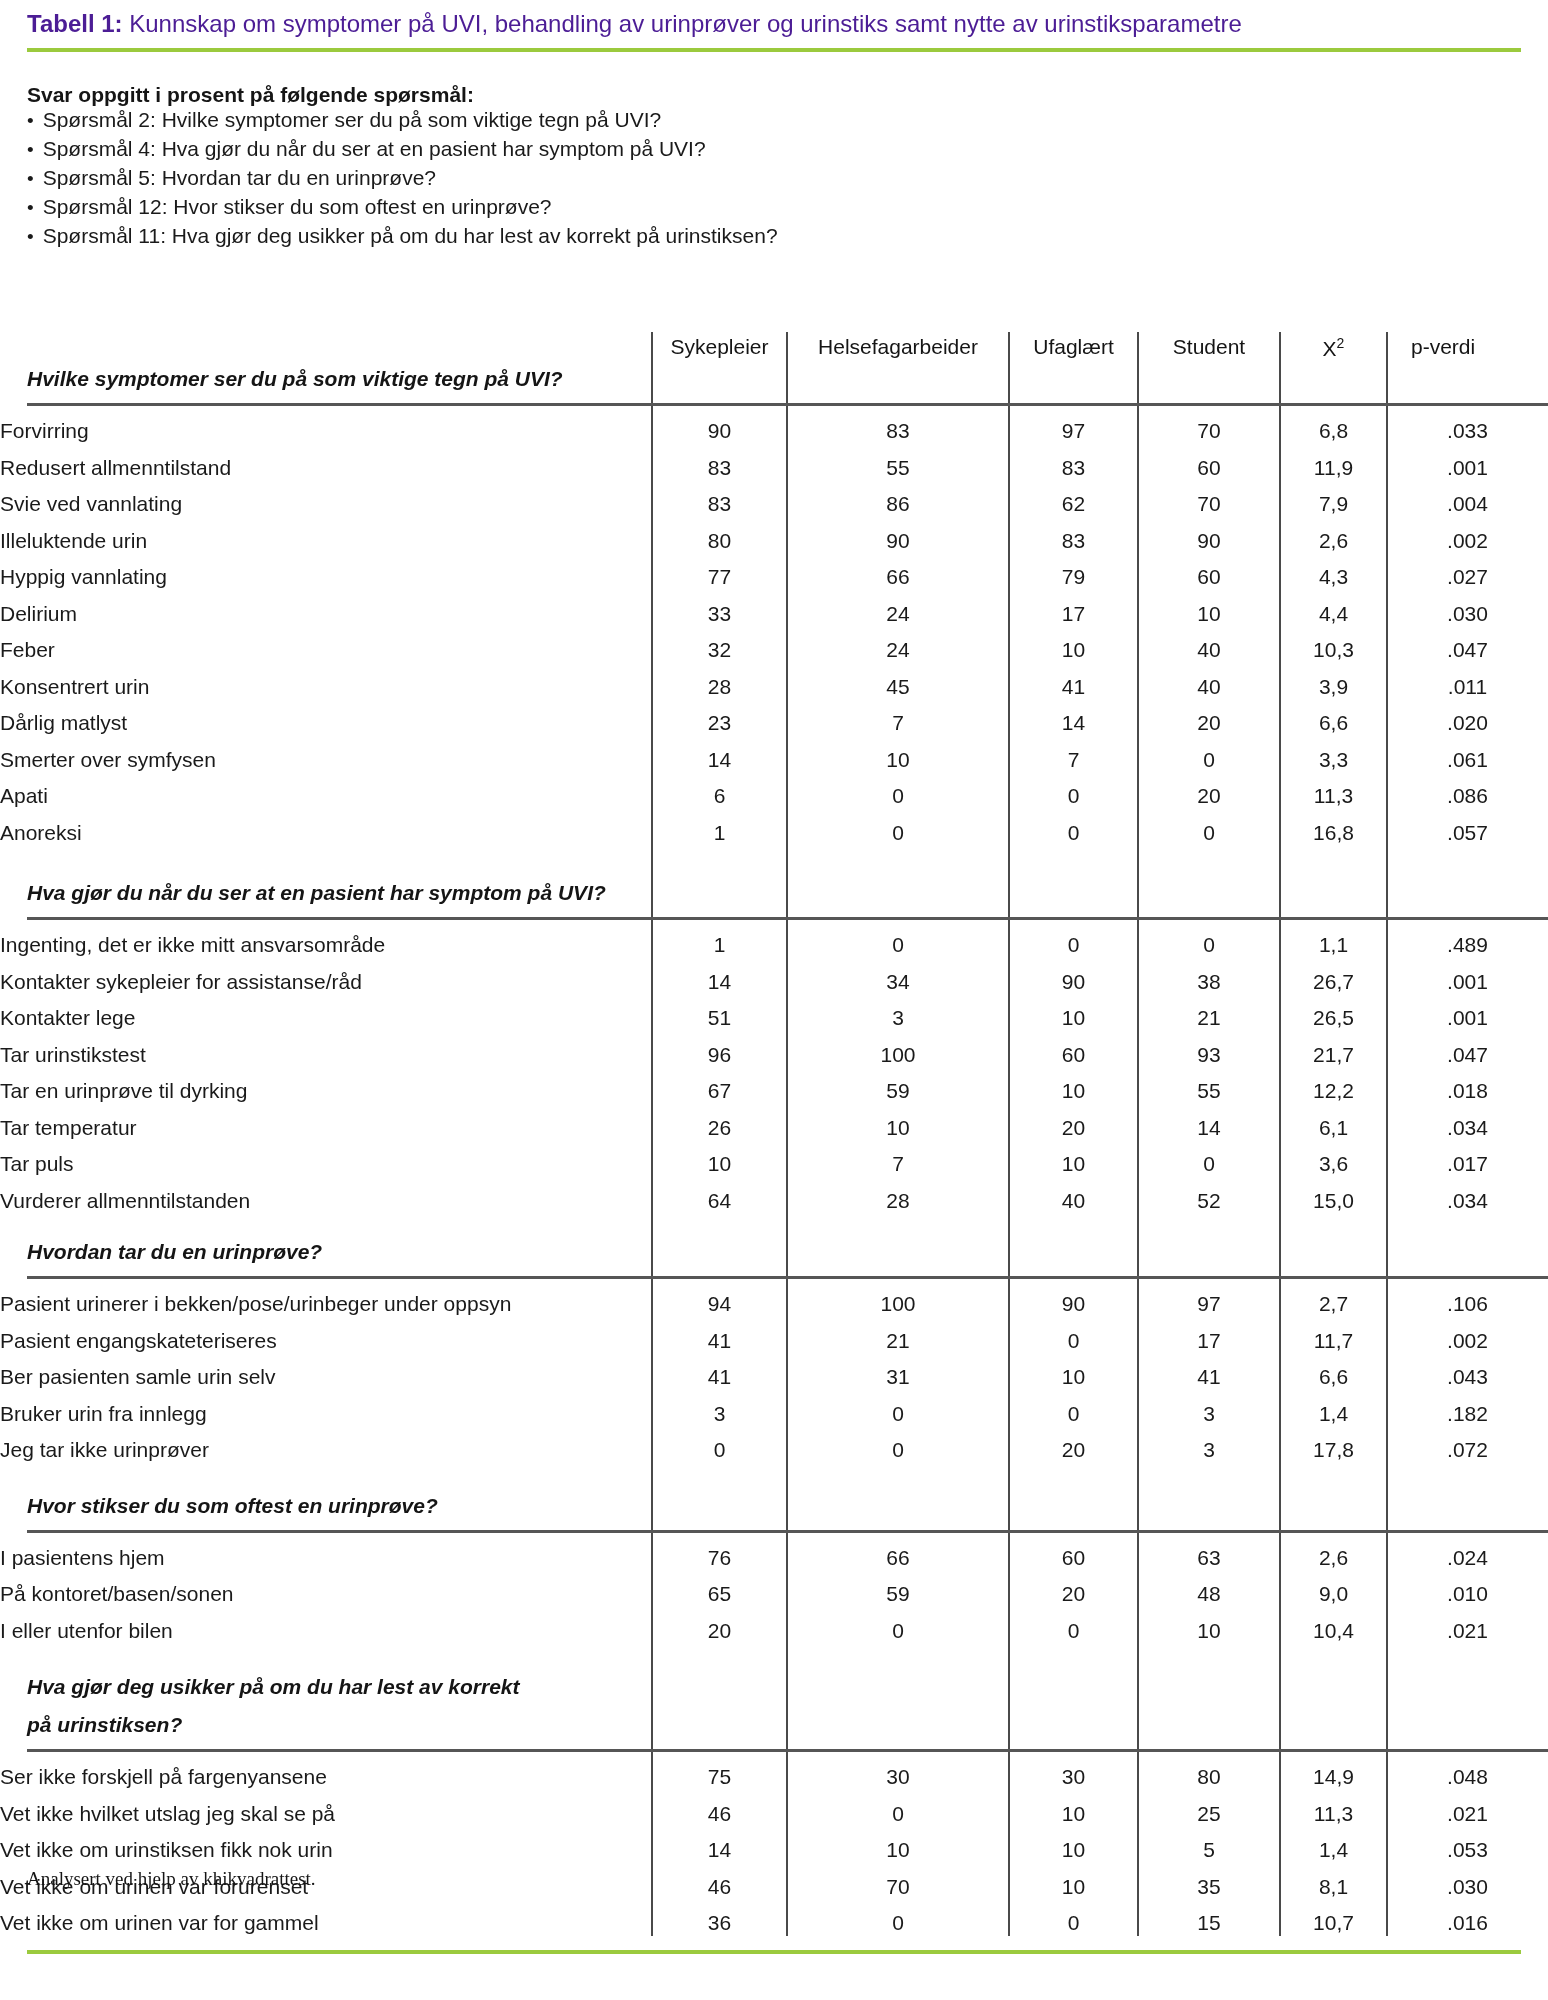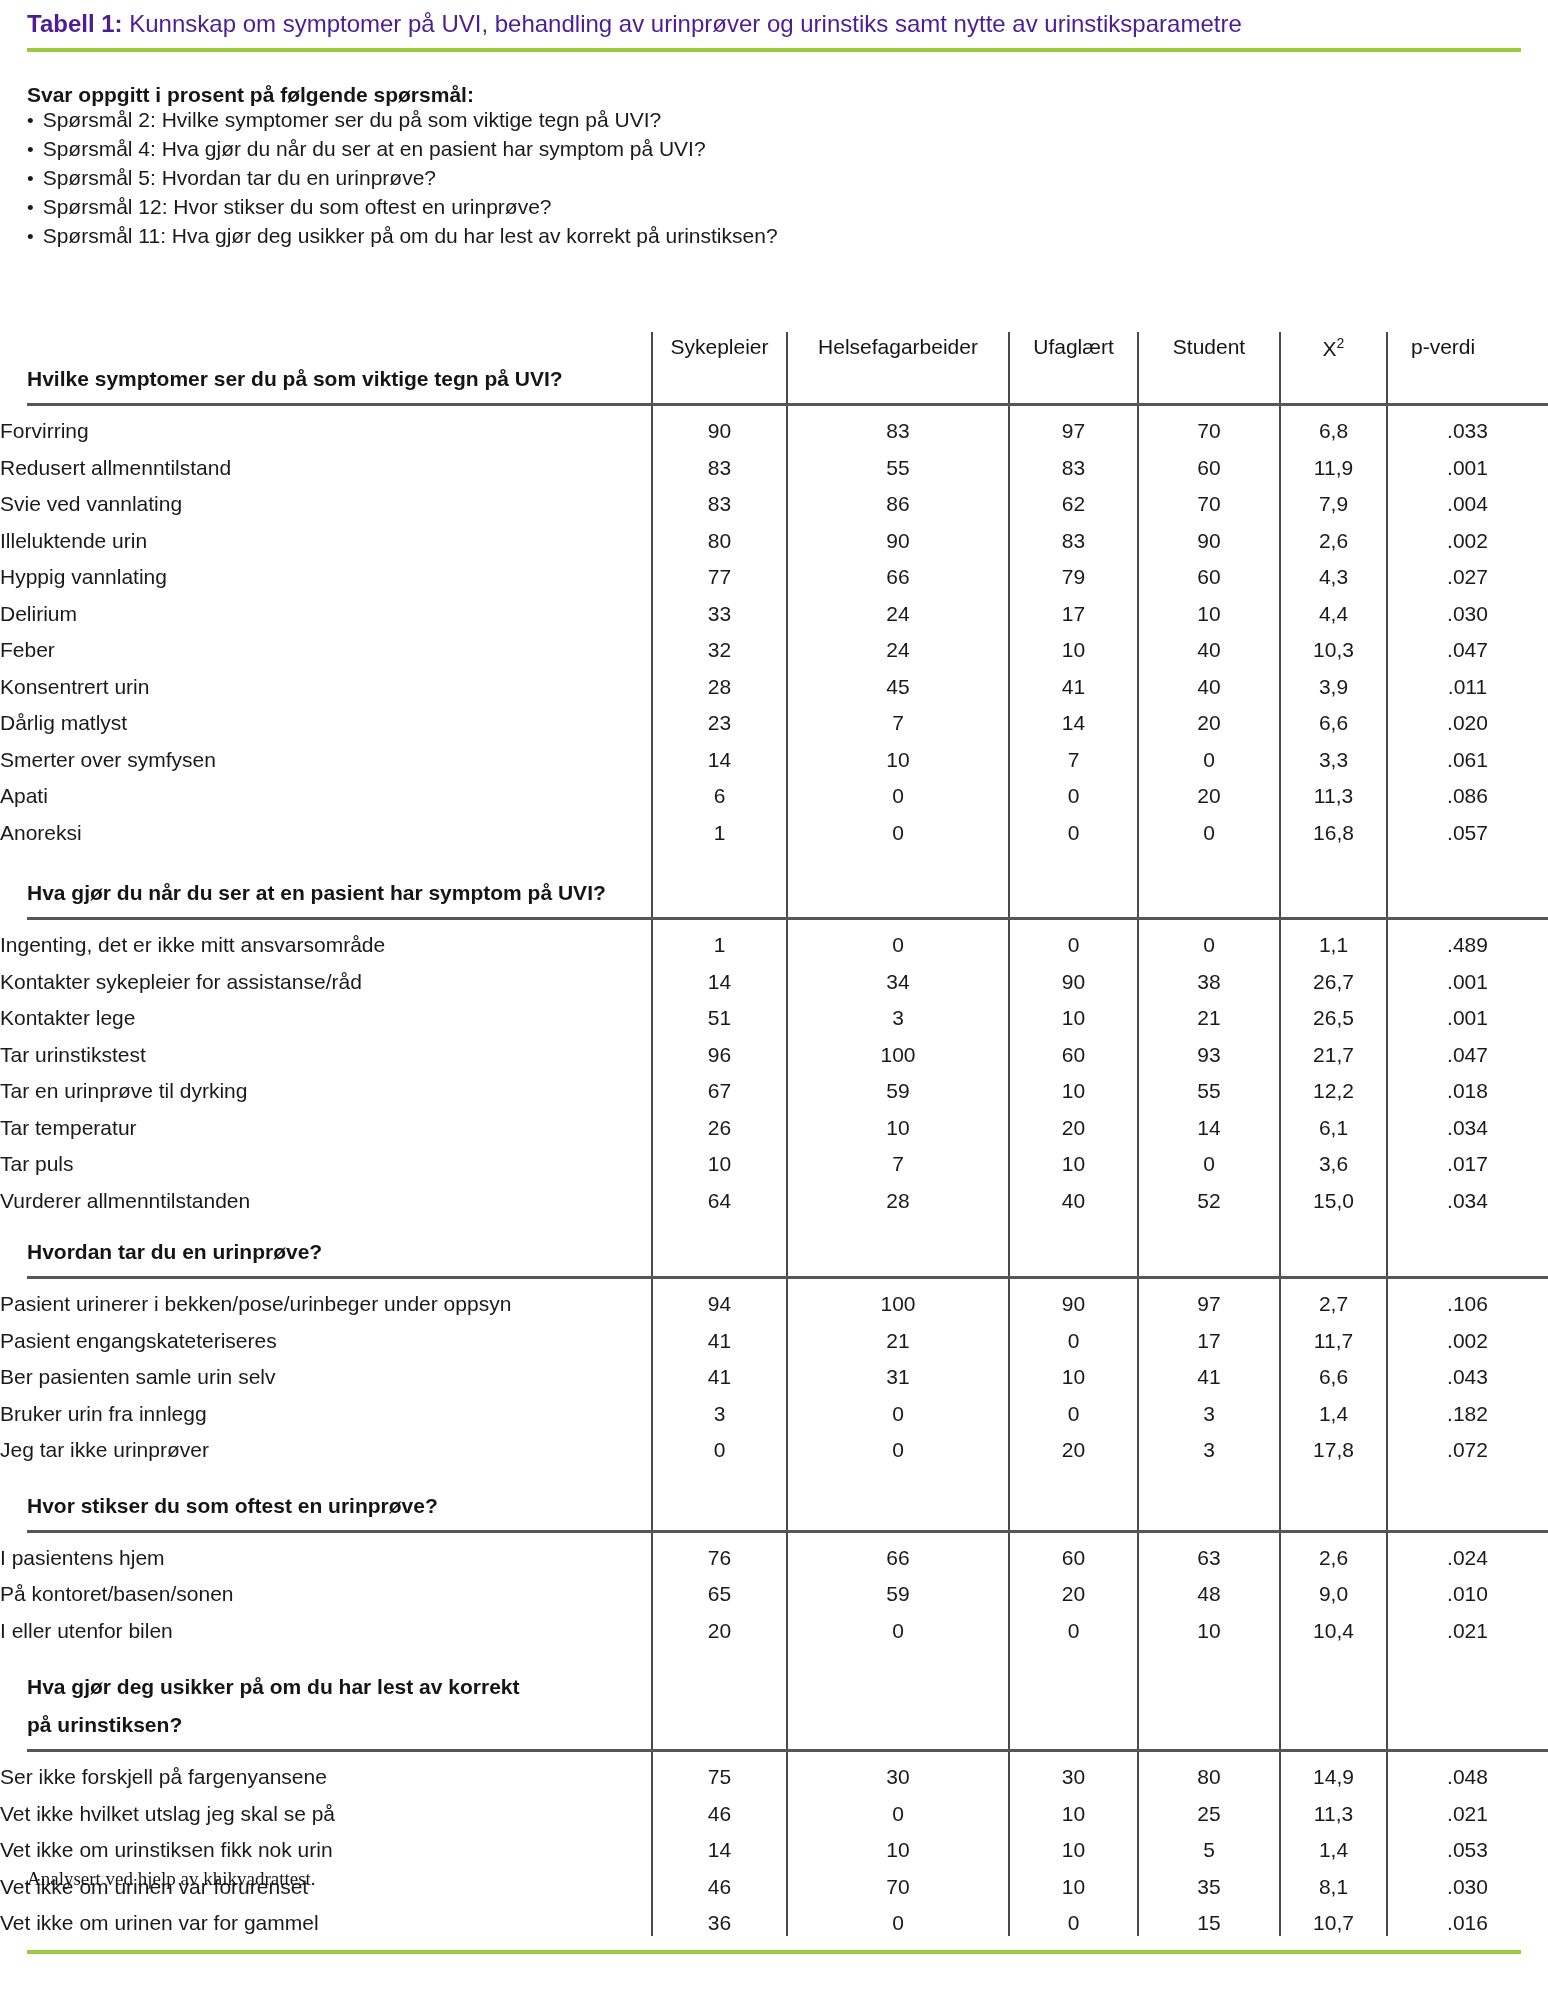--- a/index.html
+++ b/index.html
@@ -52,21 +52,21 @@
   }
   .hcell sup{font-size:14px;}
   .hcell.pveri{text-align:left;padding-left:24px;}
   .section-header{
     position:relative;
     box-sizing:border-box;
     display:flex;flex-direction:column;justify-content:flex-end;
     padding:0 0 8px 27px;
     font-size:21px;font-weight:bold;color:#151515;
   }
-  .section-header div{line-height:38px;height:38px;display:flex;align-items:flex-end;}
+  .section-header div{line-height:38px;height:38px;display:flex;align-items:flex-end;font-style:italic;}
   .section-header::after{
     content:"";position:absolute;left:27px;right:0;bottom:0;height:3px;
     background:#565656;
   }
   .s1{height:36px;}
   .s2{height:69px;}
   .s3{height:60px;}
   .s4{height:64px;}
   .s5{height:103px;}
   .rows{padding-top:7px;}

